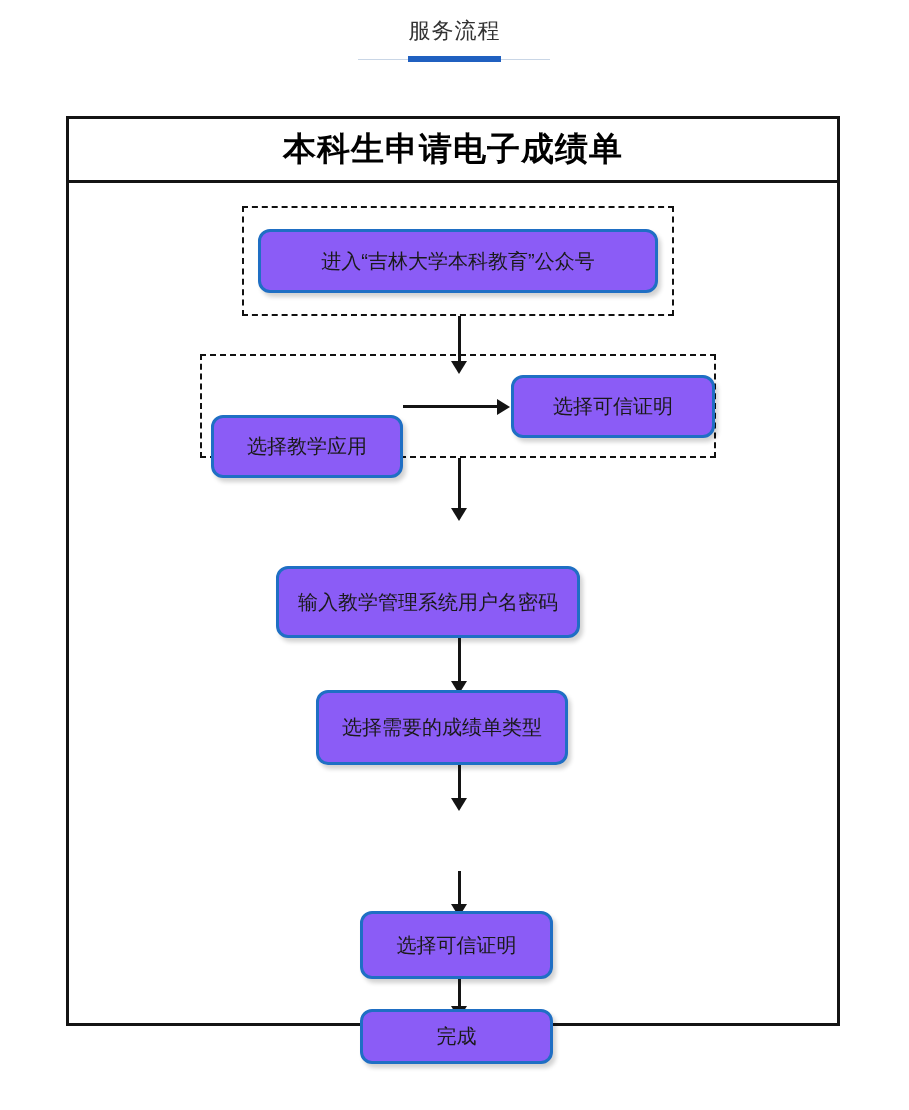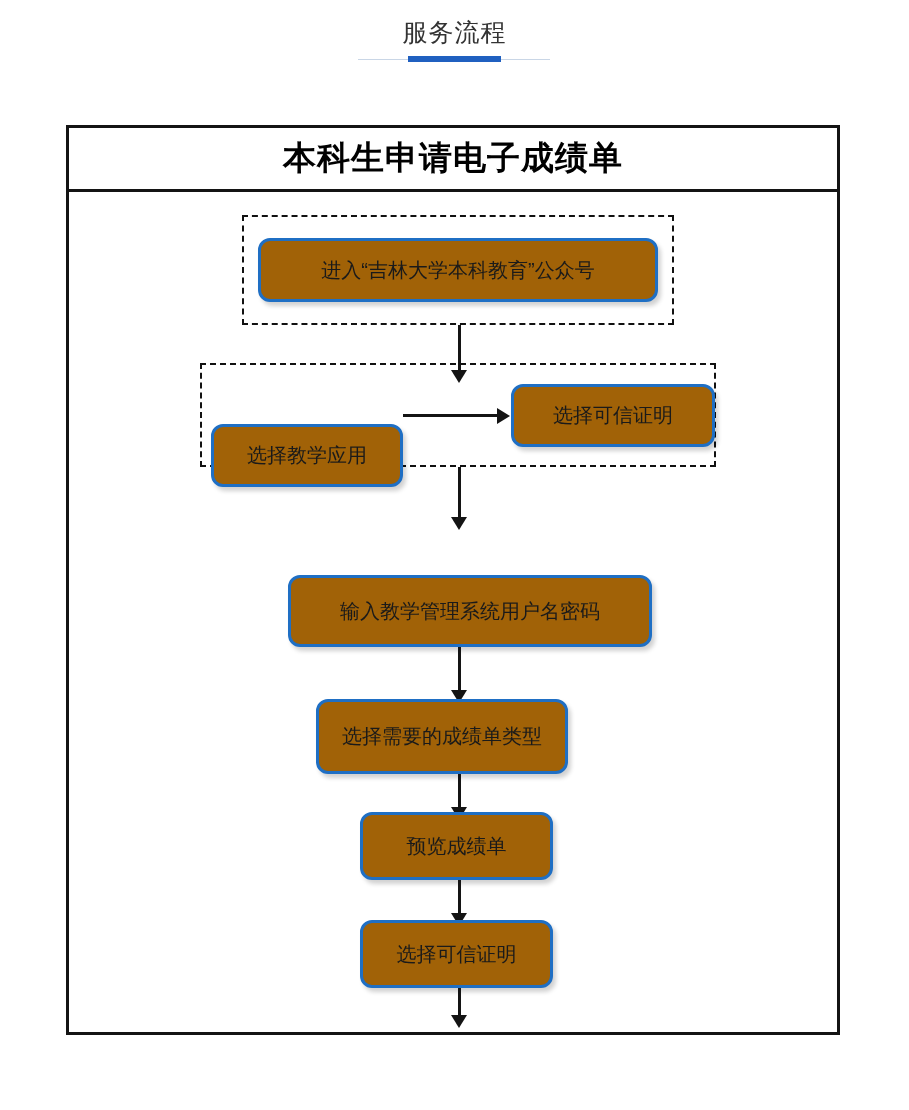--- a/index.html
+++ b/index.html
@@ -23,21 +23,21 @@
     top: 0;
     width: 909px;
     height: 90px;
   }
   .page-header-title {
     position: absolute;
     left: 0;
     top: 16px;
     width: 909px;
     text-align: center;
-    font-size: 25px;
+    font-size: 22px;
     letter-spacing: 1px;
     color: #333333;
     font-weight: 400;
   }
   .page-header-rule {
     position: absolute;
     left: 358px;
     top: 59px;
     width: 192px;
     height: 1px;
@@ -49,21 +49,21 @@
     top: 56px;
     width: 93px;
     height: 6px;
     background: #2060c0;
   }
 
   
   .card {
     position: absolute;
     left: 66px;
-    top: 125px;
+    top: 116px;
     width: 774px;
     height: 910px;
     border: 3px solid #141414;
     box-sizing: border-box;
     background: #ffffff;
     padding-left: 8px;
   }
   .card-title {
     position: absolute;
     left: 0;
@@ -89,21 +89,21 @@
     width: 768px;
     height: 840px;
   }
 
   
   .node {
     position: absolute;
     box-sizing: border-box;
     border: 3px solid #1f6fc4;
     border-radius: 12px;
-    background: #a16207;
+    background: #8b5cf6;
     display: flex;
     align-items: center;
     justify-content: center;
     font-size: 20px;
     color: #1a1a1a;
     box-shadow: 3px 4px 4px rgba(0,0,0,0.18);
     white-space: nowrap;
   }
 
   
@@ -169,35 +169,35 @@
     <div class="node" style="left:142px; top:192px; width:192px; height:63px;margin-top:40px;">选择教学应用</div>
 
     <div class="h-line" style="left:334px; top:222px; width:98px;"></div>
     <div class="arrow-right" style="left:428px; top:216px;"></div>
 
     <div class="node" style="left:442px; top:192px; width:204px; height:63px;">选择可信证明</div>
 
     <div class="v-line" style="left:389px; top:275px; height:54px;"></div>
     <div class="arrow-down" style="left:382px; top:325px;"></div>
 
-    <div class="node" style="left:207px; top:383px; width:364px; height:72px;margin-left:12px;">输入教学管理系统用户名密码</div>
+    <div class="node" style="left:207px; top:383px; width:304px; height:72px;">输入教学管理系统用户名密码</div>
 
     <div class="v-line" style="left:389px; top:455px; height:48px;"></div>
     <div class="arrow-down" style="left:382px; top:498px;"></div>
 
     <div class="node" style="left:247px; top:507px; width:252px; height:75px;">选择需要的成绩单类型</div>
 
     <div class="v-line" style="left:389px; top:582px; height:38px;"></div>
     <div class="arrow-down" style="left:382px; top:615px;"></div>
 
-    <div class="node" style="left:291px; top:620px; width:193px; height:68px;">预览成绩单</div>
 
     <div class="v-line" style="left:389px; top:688px; height:38px;"></div>
     <div class="arrow-down" style="left:382px; top:721px;"></div>
 
     <div class="node" style="left:291px; top:728px; width:193px; height:68px;">选择可信证明</div>
 
     <div class="v-line" style="left:389px; top:796px; height:32px;"></div>
     <div class="arrow-down" style="left:382px; top:823px;"></div>
 
+    <div class="node" style="left:291px; top:826px; width:193px; height:55px;">完成</div>
 
   </div>
 </div>
 
 </body></html>

